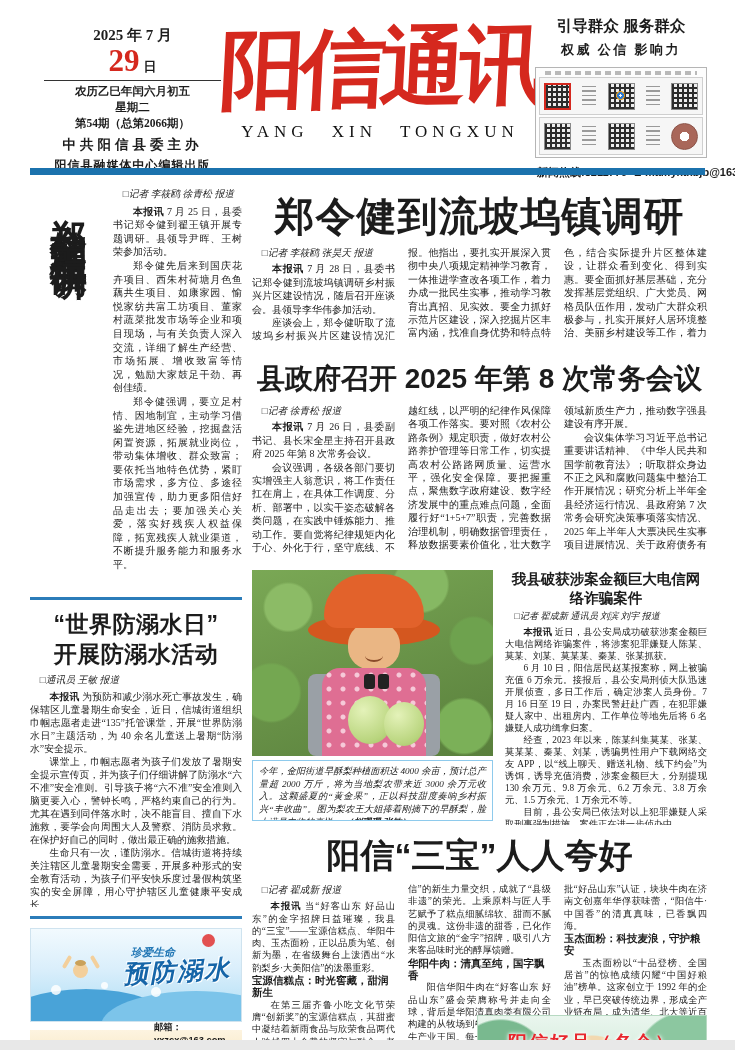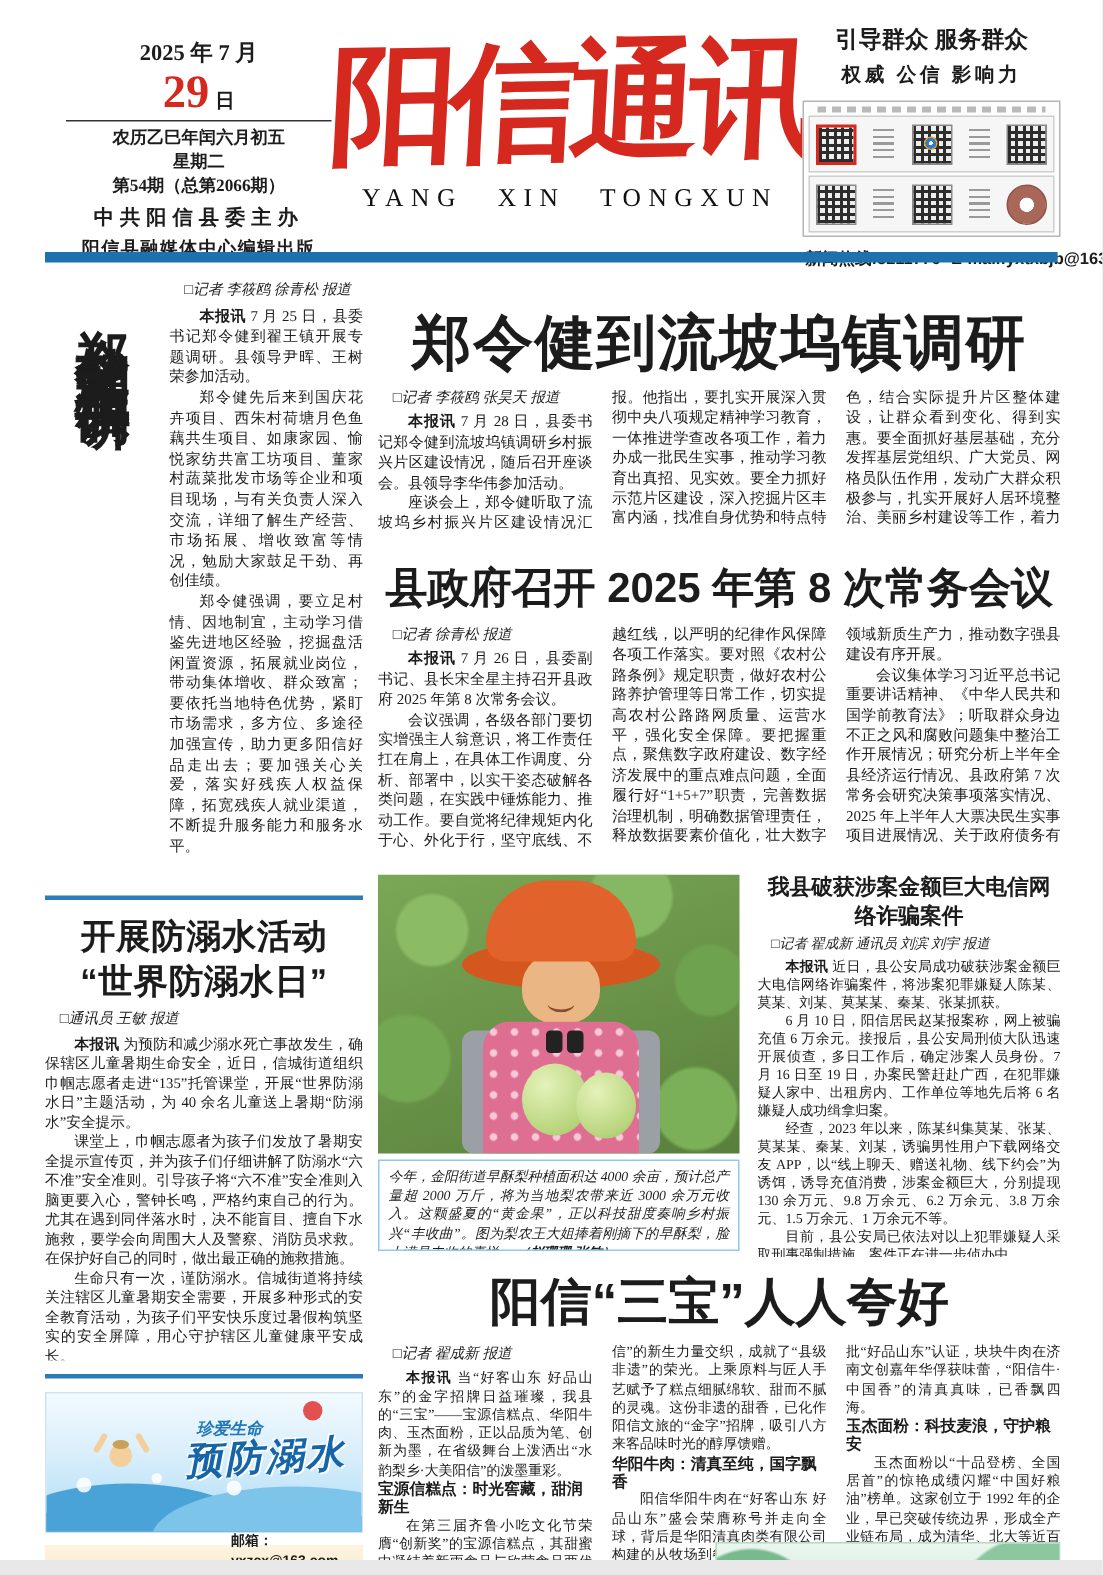--- a/index.html
+++ b/index.html
@@ -79,21 +79,21 @@
   .arm-r{left:62px;top:26px;transform:rotate(-30deg);}
 
   .editor-box{height:46px;margin-top:8px;display:flex;align-items:center;gap:8px;padding:0 8px;
               background:linear-gradient(180deg,#fdf4e0,#f5e0b6);}
   .ed-label{font-size:13.5px;font-weight:900;white-space:nowrap;}
   .ed-contact{font-size:9.3px;font-weight:bold;line-height:13px;text-align:left;
               font-family:"Liberation Sans","DejaVu Sans",sans-serif;}
 
   
   .main-rail{position:absolute;left:252px;top:186px;width:455px;}
-  .h1{font-size:40px;text-align:center;letter-spacing:1px;margin-top:21px;line-height:44px;}
+  .h1{font-size:40px;text-align:center;letter-spacing:1px;margin-top:8px;line-height:44px;}
   .h2{font-size:28px;text-align:center;margin-top:12px;line-height:34px;}
   .h4{font-size:34px;text-align:center;margin-top:10px;line-height:40px;}
   .cols3{column-count:3;column-gap:13px;font-size:10px;line-height:13.4px;text-align:justify;}
   .body1{height:104px;overflow:hidden;margin-top:8px;}
   .body2{height:156px;overflow:hidden;margin-top:8px;}
   .cols3 .byline{text-indent:1em;margin:0 0 3px;}
 
   .mid-row{display:flex;gap:12px;margin-top:10px;height:255px;overflow:hidden;}
   .photo-wrap{width:241px;flex:0 0 241px;}
   .photo{position:relative;height:186px;overflow:hidden;
@@ -203,22 +203,22 @@
         <div class="byline">□记者 李筱鸥 徐青松 报道</div>
         <p class="para"><span class="lead">本报讯</span> <span>7 月 25 日，县委书记郑令健到翟王镇开展专题调研。县领导尹晖、王树荣参加活动。</span></p>
         <p class="para">郑令健先后来到国庆花卉项目、西朱村荷塘月色鱼藕共生项目、如康家园、愉悦家纺共富工坊项目、董家村蔬菜批发市场等企业和项目现场，与有关负责人深入交流，详细了解生产经营、市场拓展、增收致富等情况，勉励大家鼓足干劲、再创佳绩。</p>
         <p class="para">郑令健强调，要立足村情、因地制宜，主动学习借鉴先进地区经验，挖掘盘活闲置资源，拓展就业岗位，带动集体增收、群众致富；要依托当地特色优势，紧盯市场需求，多方位、多途径加强宣传，助力更多阳信好品走出去；要加强关心关爱，落实好残疾人权益保障，拓宽残疾人就业渠道，不断提升服务能力和服务水平。</p>
       </div>
     </div>
 
     <div class="rule-blue"></div>
 
     <div class="art-drown">
+      <div class="drown-title hd">“世界防溺水日”</div>
       <div class="drown-title hd">开展防溺水活动</div>
-      <div class="drown-title hd">“世界防溺水日”</div>
       <div class="abody">
         <div class="byline">□通讯员 王敏 报道</div>
         <p class="para"><span class="lead">本报讯</span> <span>为预防和减少溺水死亡事故发生，确保辖区儿童暑期生命安全，近日，信城街道组织巾帼志愿者走进“135”托管课堂，开展“世界防溺水日”主题活动，为 40 余名儿童送上暑期“防溺水”安全提示。</span></p>
         <p class="para">课堂上，巾帼志愿者为孩子们发放了暑期安全提示宣传页，并为孩子们仔细讲解了防溺水“六不准”安全准则。引导孩子将“六不准”安全准则入脑更要入心，警钟长鸣，严格约束自己的行为。尤其在遇到同伴落水时，决不能盲目、擅自下水施救，要学会向周围大人及警察、消防员求救。在保护好自己的同时，做出最正确的施救措施。</p>
         <p class="para">生命只有一次，谨防溺水。信城街道将持续关注辖区儿童暑期安全需要，开展多种形式的安全教育活动，为孩子们平安快乐度过暑假构筑坚实的安全屏障，用心守护辖区儿童健康平安成长。</p>
       </div>
     </div>
 
     <div class="rule-blue"></div>
 

